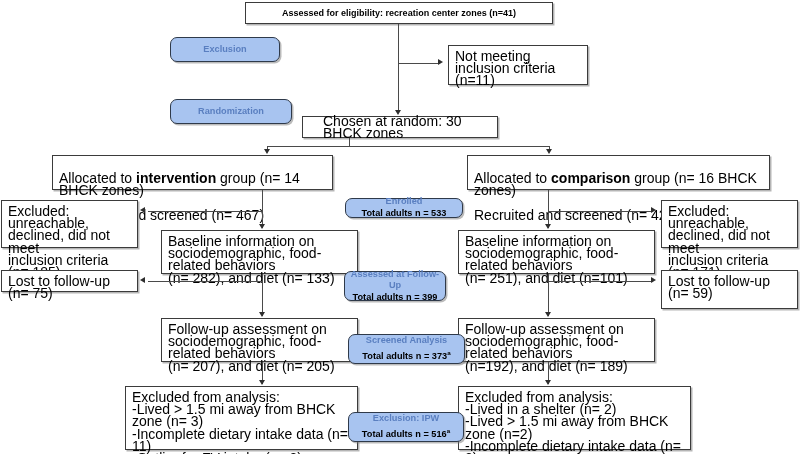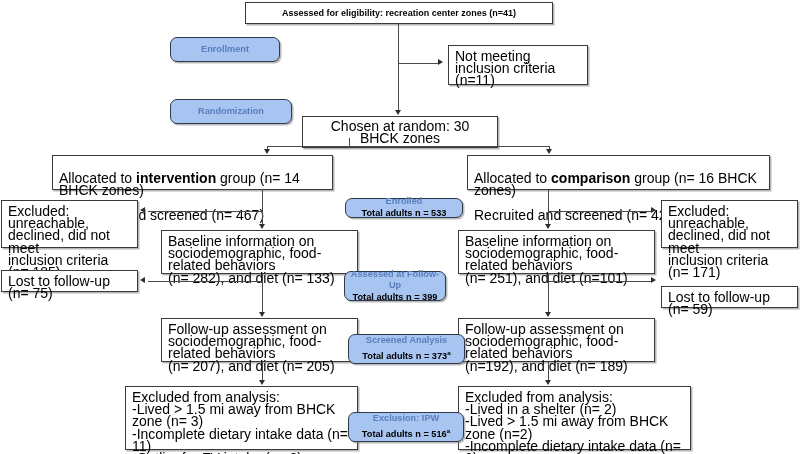--- a/index.html
+++ b/index.html
@@ -25,26 +25,26 @@
     background: #ffffff;
     border: 1.5px solid #3b3b3b;
     box-shadow: 1.5px 1.5px 0 rgba(120,120,120,0.55);
     font-size: 14px;
     line-height: 12.2px;
     color: #000000;
     padding: 4px 6px;
     white-space: pre-line;
   }
   .box.center {
-    text-align: center;
+    text-align: left;
     font-weight: bold;
     display: flex;
     align-items: center;
     justify-content: center;
-    padding: 2px 7px;
+    padding: 2px 20px;
   }
   .stage {
     position: absolute;
     box-sizing: border-box;
     background: #a8c4f0;
     border: 1.2px solid #2f3a4a;
     border-radius: 7px;
     box-shadow: 1.5px 1.5px 0 rgba(120,120,120,0.5);
     display: flex;
     flex-direction: column;
@@ -106,28 +106,28 @@
 
   <div class="ln v" style="left:398px; top:24px; height:88px;"></div>
   <div class="arw down" style="left:394.8px; top:110px;"></div>
 
   <div class="ln h" style="left:398px; top:63px; width:42px;"></div>
   <div class="arw right" style="left:438px; top:59.4px;"></div>
   <div class="box" style="left:448px; top:45px; width:140px; height:40px;">Not meeting inclusion criteria
 (n=11)</div>
 
   <div class="stage" style="left:170px; top:37px; width:110px; height:25px;">
-    <span class="stage-title">Enrollment</span>
+    <span class="stage-title">Exclusion</span>
   </div>
 
   <div class="stage" style="left:170px; top:99px; width:122px; height:25px;">
     <span class="stage-title">Randomization</span>
   </div>
 
-  <div class="box center" style="left:302px; top:116px; width:196px; height:32px; font-weight:normal;">Chosen at random: 30 BHCK zones</div>
+  <div class="box center" style="left:302px; top:116px; width:196px; height:22px; font-weight:normal;">Chosen at random: 30 BHCK zones</div>
 
   <div class="ln v" style="left:349px; top:138px; height:9px;"></div>
   <div class="ln h" style="left:267px; top:146px; width:283px;"></div>
   <div class="ln v" style="left:267px; top:146px; height:5px;"></div>
   <div class="ln v" style="left:549px; top:146px; height:5px;"></div>
   <div class="arw down" style="left:264px; top:149px;"></div>
   <div class="arw down" style="left:546px; top:149px;"></div>
 
 
   <div class="box" style="left:52px; top:155px; width:281px; height:35px;">
@@ -188,21 +188,21 @@
 
   <div class="box" style="left:458px; top:230px; width:197px; height:44px;">Baseline information on
 sociodemographic, food-related behaviors
 (n= 251), and diet (n=101)</div>
 
   <div class="ln v" style="left:548px; top:274px; height:42px;"></div>
   <div class="arw down" style="left:544.8px; top:312px;"></div>
   <div class="ln h" style="left:548px; top:281px; width:105px;"></div>
   <div class="arw right" style="left:651px; top:277.4px;"></div>
 
-  <div class="box" style="left:661px; top:286px; width:137px; height:22px;">Lost to follow-up (n= 59)</div>
+  <div class="box" style="left:661px; top:270px; width:137px; height:39px;">Lost to follow-up (n= 59)</div>
 
   <div class="box" style="left:458px; top:318px; width:197px; height:44px;">Follow-up assessment on
 sociodemographic, food-related behaviors
 (n=192), and diet (n= 189)</div>
 
   <div class="ln v" style="left:548px; top:362px; height:22px;"></div>
   <div class="arw down" style="left:544.8px; top:380px;"></div>
 
   <div class="box" style="left:458px; top:386px; width:233px; height:64px;">Excluded from analysis:
 -Lived in a shelter (n= 2)

